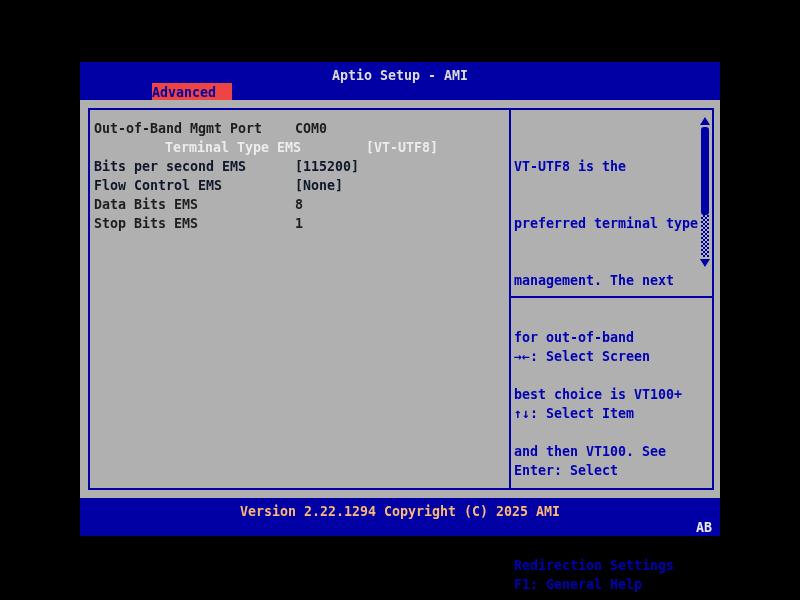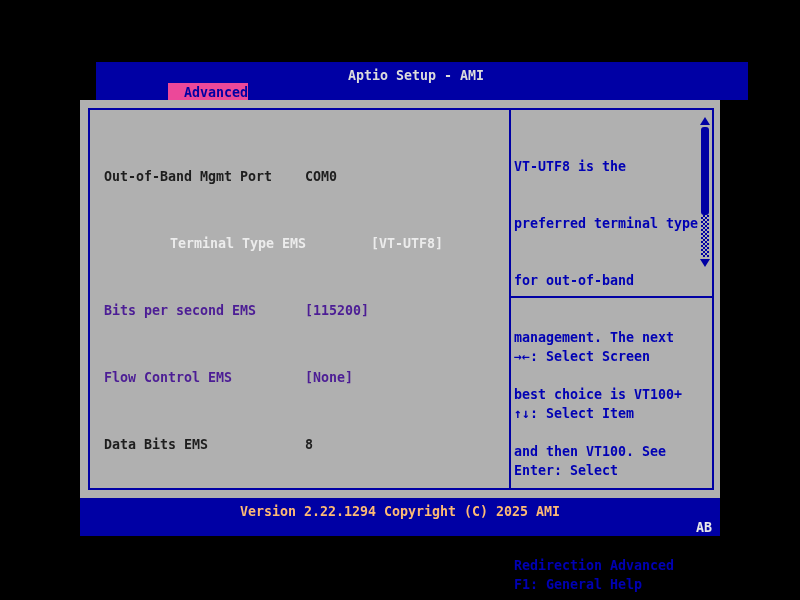--- a/index.html
+++ b/index.html
@@ -4,48 +4,48 @@
 <style>
   html,body{margin:0;padding:0;}
   body{
     width:800px;height:600px;background:#000;position:relative;overflow:hidden;
     font-family:"DejaVu Sans Mono","Liberation Mono",monospace;
     font-size:13.3px;font-weight:bold;
   }
   .screen{position:absolute;left:80px;top:60px;width:640px;height:480px;background:#000;}
 
   
-  .titlebar{position:absolute;left:16px;top:2px;width:640px;height:38px;background:#0000a4;padding-left:12px;}
+  .titlebar{position:absolute;left:0;top:2px;width:640px;height:38px;background:#0000a4;}
   .title-text{
     position:absolute;left:0;top:4px;width:640px;height:19px;line-height:19px;
     text-align:center;color:#dcdcdc;
   }
   .tab{
     position:absolute;left:72px;top:21px;width:80px;height:19px;line-height:19px;
-    background:#ec4899;color:#0000a4;text-align:right;
+    background:#ef4444;color:#0000a4;text-align:left;
   }
 
   
   .main{position:absolute;left:0;top:40px;width:640px;height:398px;background:#b0b0b0;}
   .frame{
     position:absolute;left:8px;top:8px;width:622px;height:378px;
     border:2px solid #0000a4;display:flex;
   }
   .left-pane{width:419px;height:100%;position:relative;}
   .vdivider{width:2px;height:100%;background:#0000a4;}
   .right-pane{width:201px;height:100%;position:relative;}
 
   
   .rows{position:absolute;left:0;top:9px;width:100%;}
-  .row{display:flex;height:19px;line-height:19px;padding-left:14px;margin-top:48px;}
+  .row{display:flex;height:19px;line-height:19px;padding-left:4px;}
   .row .lbl{width:201px;white-space:pre;}
   .row .val{white-space:pre;}
   .row.readonly{color:#1e1e1e;}
   .row.selected{color:#ececec;justify-content:center;}
-  .row.option{color:#4c1d95;align-items:center;}
+  .row.option{color:#0f172a;align-items:center;}
 
   
   .help-lines{
     position:absolute;left:3px;top:9px;width:186px;
     line-height:19px;color:#0000b4;white-space:pre;
   }
   
   .scrollbar{position:absolute;right:2px;top:7px;width:10px;height:150px;
     display:flex;flex-direction:column;align-items:center;}
   .arr{width:0;height:0;border-left:5px solid transparent;border-right:5px solid transparent;}
@@ -118,26 +118,26 @@
           </div>
         </div>
       </div>
 
       <div class="vdivider"></div>
 
       <div class="right-pane">
         <div class="help-lines">
           <div>VT-UTF8 is the</div>
           <div>preferred terminal type</div>
+          <div>management. The next</div>
           <div>for out-of-band</div>
-          <div>management. The next</div>
           <div>best choice is VT100+</div>
           <div>and then VT100. See</div>
           <div>above, in Console</div>
-          <div>Redirection Advanced</div>
+          <div>Redirection Settings</div>
         </div>
 
         <div class="scrollbar">
           <div class="arr up"></div>
           <div class="thumb"></div>
           <div class="track"></div>
           <div class="arr down"></div>
         </div>
 
         <div class="hdivider"></div>

